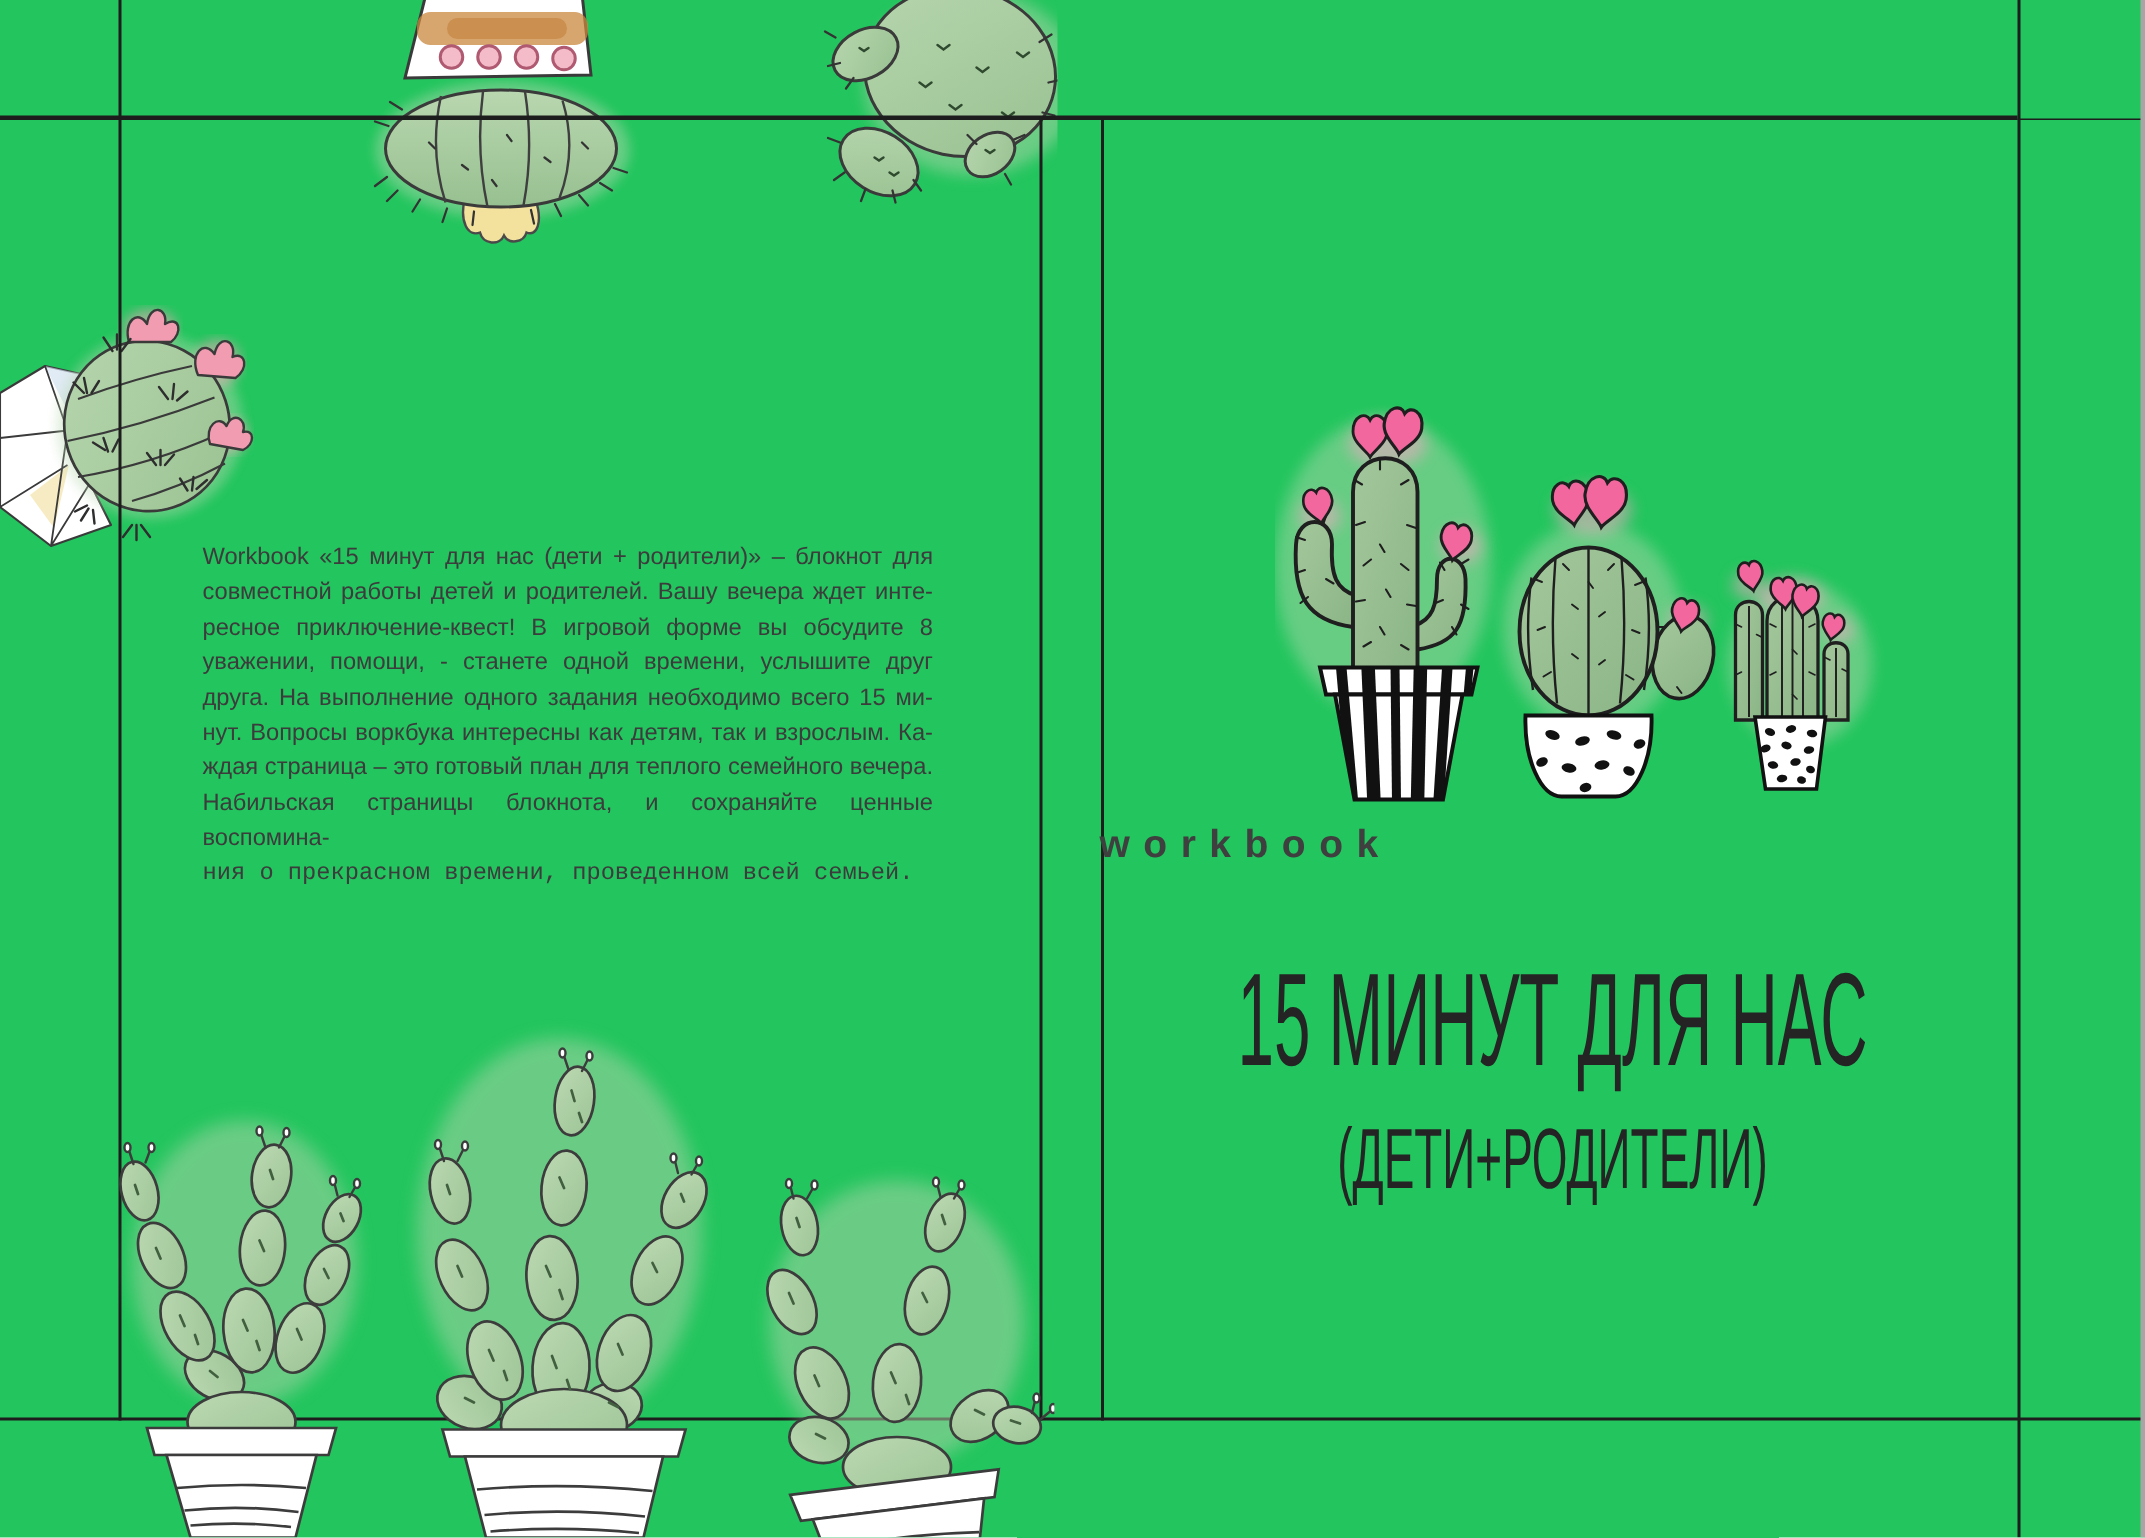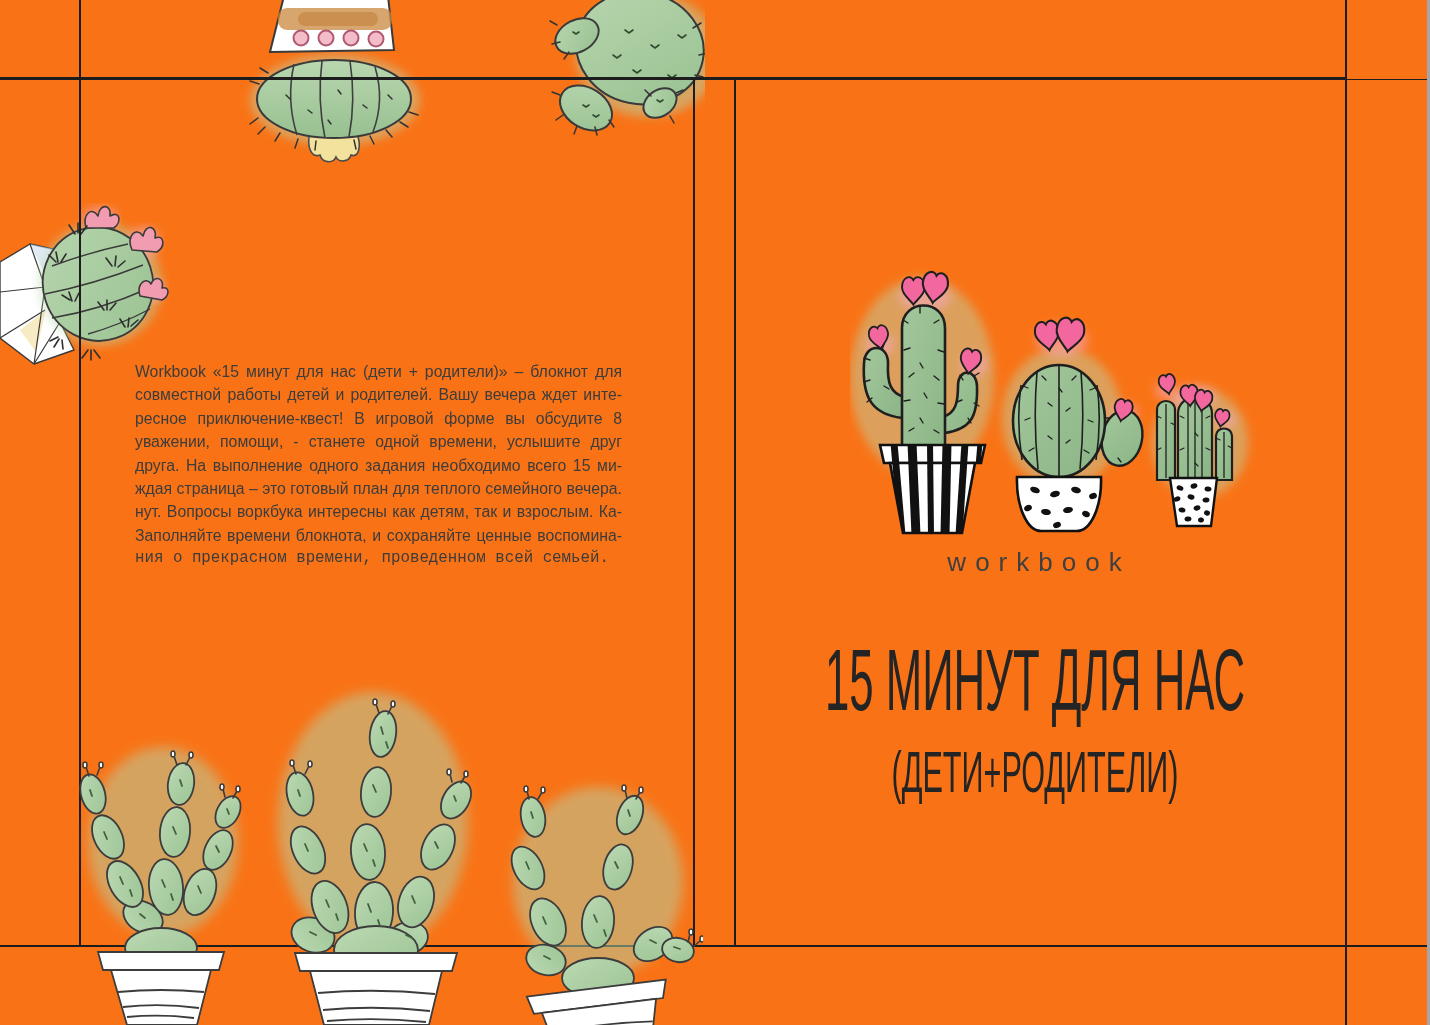--- a/index.html
+++ b/index.html
@@ -1,32 +1,32 @@
 <!DOCTYPE html>
 <html><head>
 <meta charset="utf-8">
 <style>
   html,body{margin:0;padding:0;background:#fff;}
-  .canvas{position:relative;width:1430px;height:1025px;background:#f97316;overflow:hidden;
+  .canvas{position:relative;width:1430px;height:1025px;background:#22c55e;overflow:hidden;
           font-family:"Liberation Sans",sans-serif;}
   .abs{position:absolute;}
   .line{position:absolute;background:#1d1d1d;}
   .z1{z-index:1}.z2{z-index:2}.z3{z-index:3}.z4{z-index:4}.z5{z-index:5}
 
   
   .para{position:absolute;left:135px;top:360px;width:487px;font-size:15.8px;
         line-height:23.4px;color:#3c3c3c;}
   .para .ln{text-align:justify;text-align-last:justify;white-space:nowrap;}
   .para .ln{white-space:normal;}
   .para .ln:last-child{text-align-last:left;font-family:Liberation Mono, monospace;}
   .author{position:absolute;left:363px;top:615px;font-size:15.8px;line-height:25px;color:#3c3c3c;}
 
   
-  .brand{position:absolute;left:733px;top:547px;width:612px;text-align:center;
-         font-size:26px;letter-spacing:9px;color:#3f3f3f;font-weight:400;}
+  .brand{position:absolute;left:733px;top:547px;width:612px;
+         font-size:26px;letter-spacing:9px;color:#3f3f3f;font-weight:700;}
   .title-svg{position:absolute;left:779px;top:640px;}
 
   .edge-strip{position:absolute;right:0;top:0;width:3px;height:1025px;background:#a6a6a6;}
 </style>
 </head>
 <body>
 
 <div class="canvas">
 
   <svg class="abs z1" style="left:238px;top:0" width="195" height="172" viewBox="0 0 195 172">
@@ -138,23 +138,23 @@
   <div class="line z2" style="left:693px;top:78px;width:1.5px;height:869px"></div>
   <div class="line z2" style="left:734px;top:78px;width:1.5px;height:869px"></div>
   <div class="line z2" style="left:1345px;top:0;width:1.5px;height:1025px"></div>
 
   <div class="para z4">
       <div class="ln">Workbook «15 минут для нас (дети + родители)» – блокнот для</div>
       <div class="ln">совместной работы детей и родителей. Вашу вечера ждет инте-</div>
       <div class="ln">ресное приключение-квест! В игровой форме вы обсудите 8</div>
       <div class="ln">уважении, помощи, - станете одной времени, услышите друг</div>
       <div class="ln">друга. На выполнение одного задания необходимо всего 15 ми-</div>
+      <div class="ln">нут. Вопросы воркбука интересны как детям, так и взрослым. Ка-</div>
       <div class="ln">ждая страница – это готовый план для теплого семейного вечера.</div>
-      <div class="ln">нут. Вопросы воркбука интересны как детям, так и взрослым. Ка-</div>
-      <div class="ln">Заполняйте времени блокнота, и сохраняйте ценные воспомина-</div>
+      <div class="ln">Набильская страницы блокнота, и сохраняйте ценные воспомина-</div>
       <div class="ln">ния о прекрасном времени, проведенном всей семьей.</div>
     </div>
 
   <svg class="abs z3" style="left:78px;top:672px" width="625" height="353" viewBox="0 0 625 353">
     <defs>
       <linearGradient id="g4" x1="0" y1="0" x2="1" y2="1">
         <stop offset="0" stop-color="#bcd9b3"></stop>
           <stop offset="1" stop-color="#9cc495"></stop>
       </linearGradient>
       <filter id="b4">

